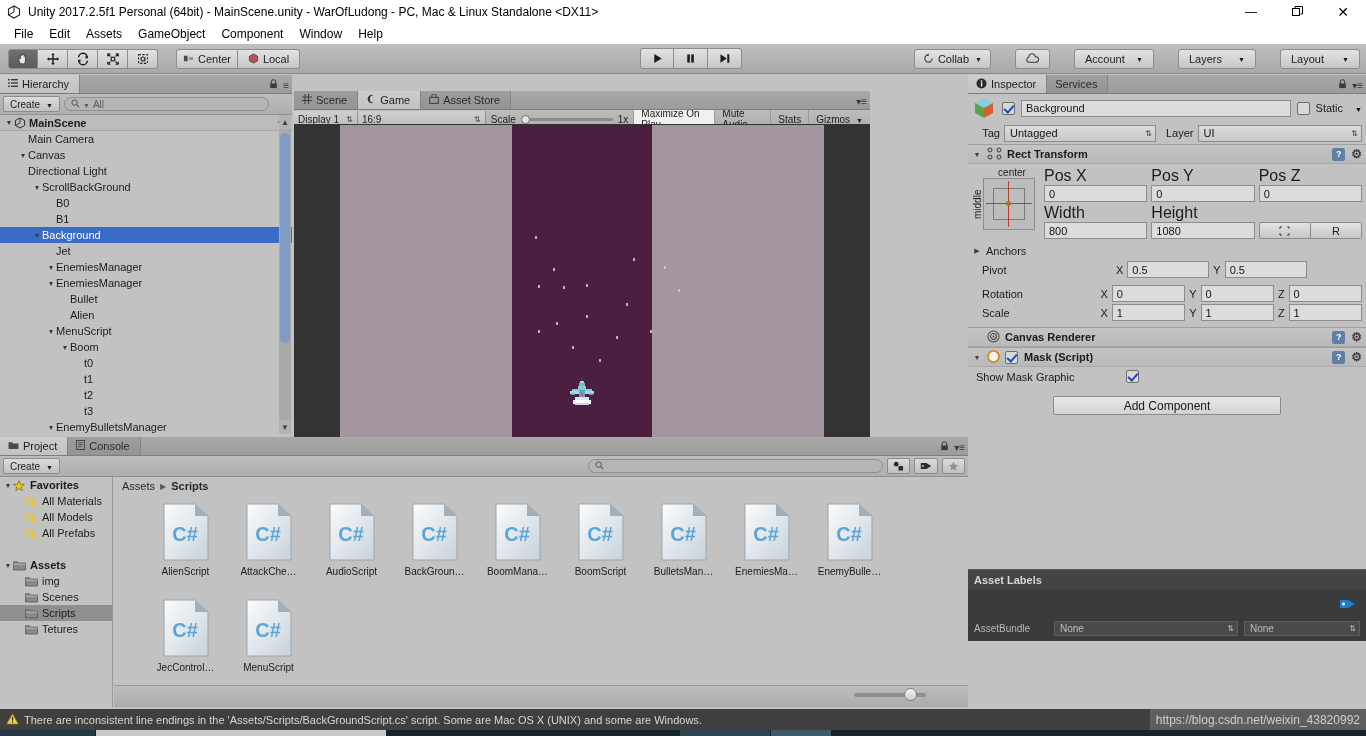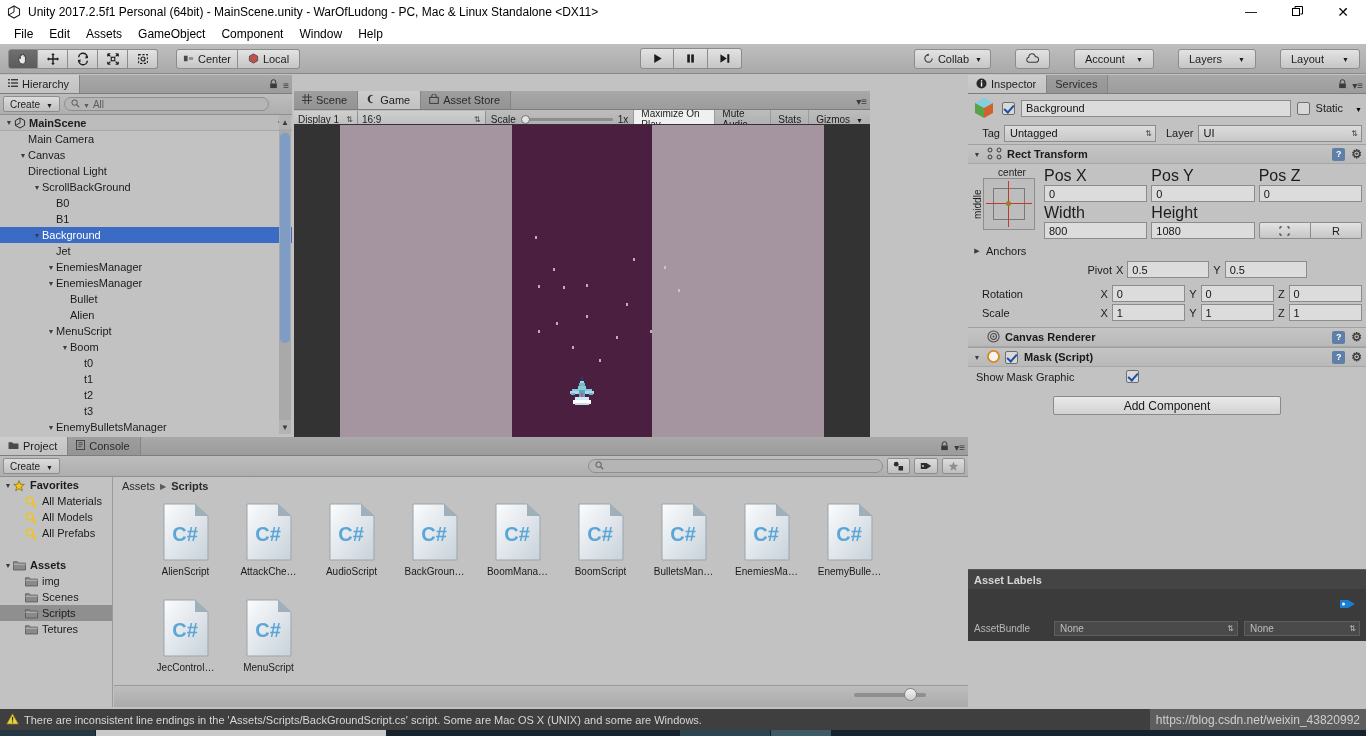--- a/index.html
+++ b/index.html
@@ -671,21 +671,21 @@
           </div>
         </div>
       </div>
 
       <div class="row" style="margin-top:2px;">
         <span class="tri">▶</span>
         <span class="lbl">Anchors</span>
       </div>
 
       <div class="row">
-        <span class="lbl" style="width:140px;padding-left:10px;text-align:right;">Pivot</span>
+        <span class="lbl" style="width:140px;padding-left:10px;">Pivot</span>
         <span class="lbl">X</span>
         <span class="txtfield" style="width:82px;">0.5</span>
         <span class="lbl">Y</span>
         <span class="txtfield" style="width:82px;">0.5</span>
       </div>
 
       <div class="row" style="margin-top:5px;">
         <span class="lbl" style="width:140px;padding-left:10px;">Rotation</span>
         <span class="lbl">X</span>
         <span class="txtfield" style="width:82px;">0</span>

